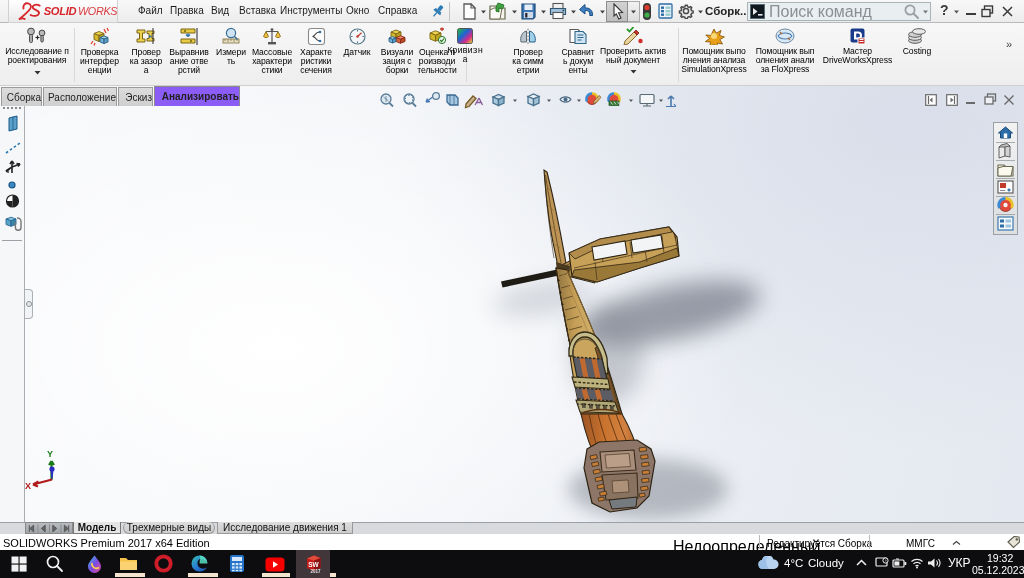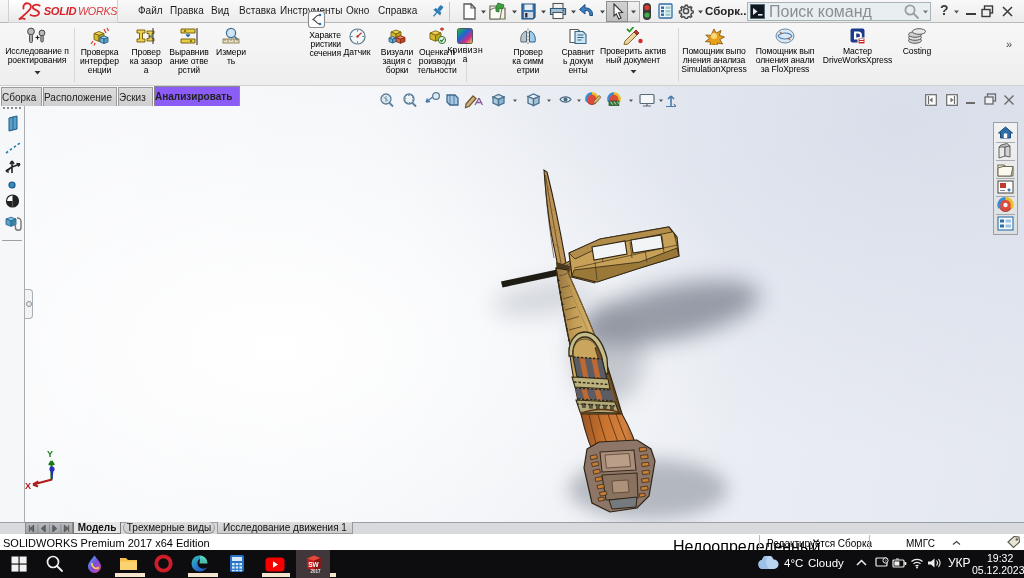--- a/index.html
+++ b/index.html
@@ -9,21 +9,21 @@
 #titlebar{left:0;top:0;width:1024px;height:23px;background:linear-gradient(#f8f8f8,#ececec);border-bottom:1px solid #b9b9b9;}
 #logo{left:8px;top:0;width:110px;height:23px;background:linear-gradient(#ffffff,#e9e9e9);border:1px solid #d0d0d0;border-top:none;display:flex;align-items:center;justify-content:center;}
 .menu{top:0;height:22px;line-height:22px;font-size:10px;color:#1a1a1a;}
 
 #ribbon{left:0;top:23px;width:1024px;height:63px;background:linear-gradient(#f7f7f7,#eeeeee);border-bottom:1px solid #cfcfcf;}
 .ritem{position:absolute;top:6px;text-align:center;font-size:8.6px;line-height:8.9px;color:#000;letter-spacing:-0.1px;}
 .ricon{display:block;margin:0 auto 2px auto;}
 .rsep{position:absolute;top:28px;width:1px;height:54px;background:#d8d8d8;}
 
 #tabrow{left:0;top:86px;width:1024px;height:20px;}
-.tab{position:absolute;top:87px;height:19px;line-height:19px;font-size:10px;color:#222;background:linear-gradient(#dcdcdc,#cfcfcf);border:1px solid #9a9a9a;border-bottom:none;text-align:left;}
+.tab{position:absolute;top:87px;height:19px;line-height:19px;font-size:10px;color:#222;background:linear-gradient(#dcdcdc,#cfcfcf);border:1px solid #9a9a9a;border-bottom:none;text-align:right;}
 .tab.active{background:#8b5cf6;font-weight:bold;border-color:#8a8a8a;height:20px;top:86px;z-index:3;}
 
 #viewport{left:0;top:86px;width:1024px;height:436px;background:
  radial-gradient(ellipse 700px 440px at 27% 60%, rgba(255,255,255,1), rgba(255,255,255,0) 68%),
  radial-gradient(ellipse 800px 500px at 88% 8%, rgba(213,219,232,.8), rgba(213,219,232,0) 66%),
  linear-gradient(103deg,#f8f9fb 0%,#f3f5f8 38%,#eaedf3 72%,#e4e8f0 100%);}
 #leftpanel{left:0;top:106px;width:25px;height:416px;background:#f6f7f8;border-right:1px solid #a9adb2;}
 
 #bottombar{left:0;top:522px;width:1024px;height:12px;background:#d8dadd;border-top:1px solid #9aa0a6;}
 .btab{position:absolute;top:522px;height:12px;line-height:12px;font-size:10px;color:#111;background:linear-gradient(#dddddd,#cccccc);border:1px solid #999;border-top:none;text-align:center;}
@@ -208,21 +208,30 @@
       </svg>
 Выравнив<br>ание отве<br>рстий</div>
 <div class="ritem" style="left:209px;top:27px;width:44px;">
 <svg class="ricon" width="20" height="19" viewBox="0 0 20 19">
         <rect x="2" y="12" width="16" height="4" fill="#e8e2c8" stroke="#8a7a4a" stroke-width=".9"></rect>
         <path d="M4 12 v2 M7 12 v3 M10 12 v2 M13 12 v3 M16 12 v2" stroke="#8a7a4a" stroke-width=".8"></path>
         <circle cx="10" cy="6" r="4.6" fill="#cfe4f2" stroke="#3a6e96" stroke-width="1.2"></circle>
         <path d="M13.5 9.5 l3 3" stroke="#3a6e96" stroke-width="1.6"></path>
       </svg>
 Измери<br>ть</div>
-<div class="ritem" style="left:291px;top:10px;width:50px;text-align:right;">
+<div class="ritem" style="left:246px;top:27px;width:52px;">
+<svg class="ricon" width="20" height="19" viewBox="0 0 20 19">
+        <path d="M10 2 v13 M4 4.5 h12" stroke="#555" stroke-width="1.2"></path>
+        <path d="M4 4.5 l-2.5 5 a3 2.4 0 0 0 5 0 z" fill="#f0c040" stroke="#8a6a1a" stroke-width=".9"></path>
+        <path d="M16 4.5 l-2.5 5 a3 2.4 0 0 0 5 0 z" fill="#f0c040" stroke="#8a6a1a" stroke-width=".9"></path>
+        <rect x="6" y="15" width="8" height="2.4" fill="#555"></rect>
+        <circle cx="10" cy="2.6" r="1.4" fill="#555"></circle>
+      </svg>
+Массовые<br>характери<br>стики</div>
+<div class="ritem" style="left:291px;top:27px;width:50px;">
 <svg class="ricon" width="19" height="19" viewBox="0 0 19 19">
         <rect x="1.5" y="1.5" width="16" height="16" rx="2.5" fill="#fdfdfd" stroke="#8a8a8a" stroke-width="1.1"></rect>
         <path d="M12.5 5 c-4.5 0 -4 4 -7 4.5 c3.5 0 3.5 4.5 7 4.5" fill="none" stroke="#3a3a3a" stroke-width="1.2"></path>
         <circle cx="13" cy="5" r="1.3" fill="#2d6da8"></circle>
         <circle cx="13" cy="14" r="1.3" fill="#2d6da8"></circle>
       </svg>
 Характе<br>ристики<br>сечения</div>
 <div class="ritem" style="left:337px;top:27px;width:40px;">
 <svg class="ricon" width="19" height="19" viewBox="0 0 19 19">
         <circle cx="9.5" cy="9.5" r="7.5" fill="#f2f6f8" stroke="#5a7a8a" stroke-width="1.2"></circle>

